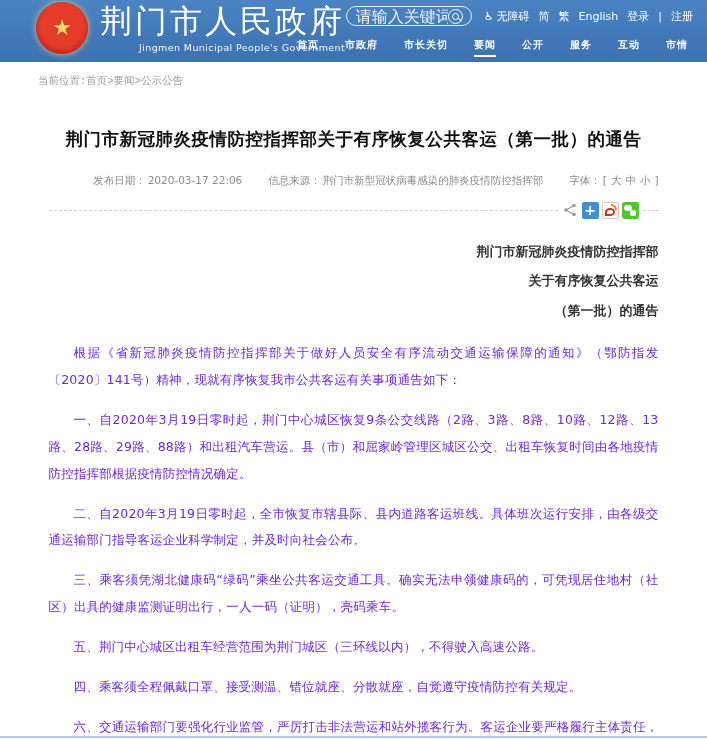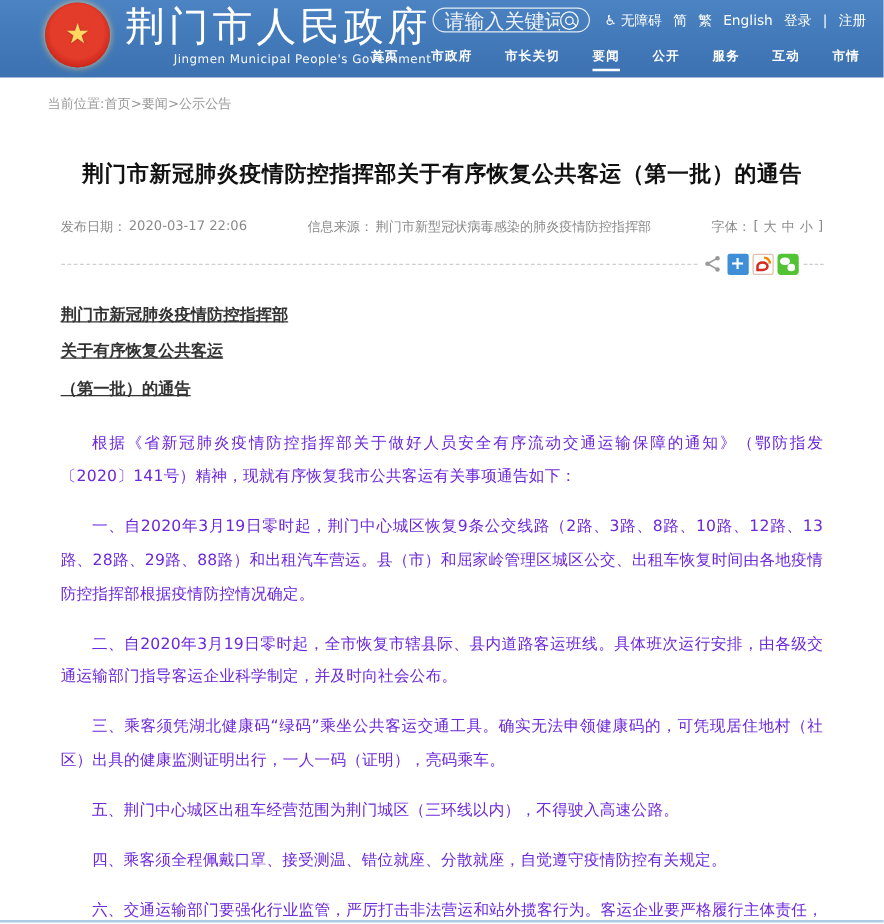--- a/index.html
+++ b/index.html
@@ -55,32 +55,32 @@
   }
   .nav-item {
     color:#fff; font-size:10px; font-weight:bold; padding:4px 13px 6px;
     cursor:pointer; position:relative; letter-spacing:1px;
   }
   .nav-item.active::after {
     content:""; position:absolute; left:13px; right:13px; bottom:1px; height:2px; background:#fff;
   }
 
   
-  .breadcrumb-bar { padding:9px 0 0 38px; }
+  .breadcrumb-bar { padding:9px 0 0 38px;font-family:Liberation Mono, monospace; }
   .breadcrumb { font-size:10.5px; color:#999; }
 
   
   .article { width:610px; margin:0 auto; padding-top:38px; }
   .article-title {
     text-align:center; font-size:17.5px; font-weight:bold; color:#111;
     line-height:1.4; letter-spacing:.5px;
   }
   .article-meta {
     margin-top:22px; text-align:center; font-size:10.5px; color:#8a8a8a;
-    display:flex; justify-content:space-between; gap:26px; white-space:nowrap;
+    display:flex; justify-content:flex-end; gap:26px; white-space:nowrap;
   }
   .meta-item { display:inline-flex; gap:2px; }
   .font-sizes { display:inline-flex; gap:4px; }
   .font-sizes .fs { cursor:pointer; }
 
   .share-row { margin-top:14px; display:flex; align-items:center; }
   .dash-line { border-top:1.5px dashed #cfcfcf; flex:1; }
   .dash-line.short { flex:0 0 16px; }
   .share-icons { display:flex; align-items:center; gap:3px; padding:0 4px; }
   .sicon { width:17px; height:17px; display:flex; align-items:center; justify-content:center; cursor:pointer; }
@@ -88,21 +88,21 @@
   .icon-plus { background:#3f8fd8; border-radius:2px; color:#fff; font-weight:bold; font-size:14px; line-height:1; }
   .icon-weibo { background:#fff; border:1px solid #e0c0b0; border-radius:2px; position:relative; overflow:hidden; }
   .icon-weibo .eye { width:10px; height:8px; border:2px solid #d5281e; border-radius:50% 50% 50% 0; position:absolute; left:2px; bottom:2px; }
   .icon-weibo .ray { position:absolute; right:1px; top:1px; width:6px; height:6px;
       border-top:2px solid #f08300; border-right:2px solid #f08300; border-radius:0 7px 0 0; }
   .icon-wechat { background:#52c332; border-radius:3px; position:relative; }
   .icon-wechat .b1 { position:absolute; left:2.5px; top:3px; width:8px; height:6.5px; background:#fff; border-radius:50%; }
   .icon-wechat .b2 { position:absolute; right:2.5px; bottom:3px; width:6.5px; height:5.5px; background:#fff; border-radius:50%; }
 
   .doc-body { margin-top:18px; }
-  .doc-heading { text-align:left; font-size:13px; font-weight:bold; color:#333; line-height:2.3;text-decoration:underline; }
+  .doc-heading { text-align:right; font-size:13px; font-weight:bold; color:#333; line-height:2.3; }
   .paragraphs { margin-top:14px; }
   .para {
     font-size:12.5px; color:#6d28d9; line-height:2.15; text-indent:2em;
     text-align:justify; margin-bottom:13px; letter-spacing:.2px;
   }
 
   .footer-line { position:absolute; left:0; right:0; bottom:0; height:3px; border-top:2px solid #aecbe6; }
 </style>
 </head>
 <body>

